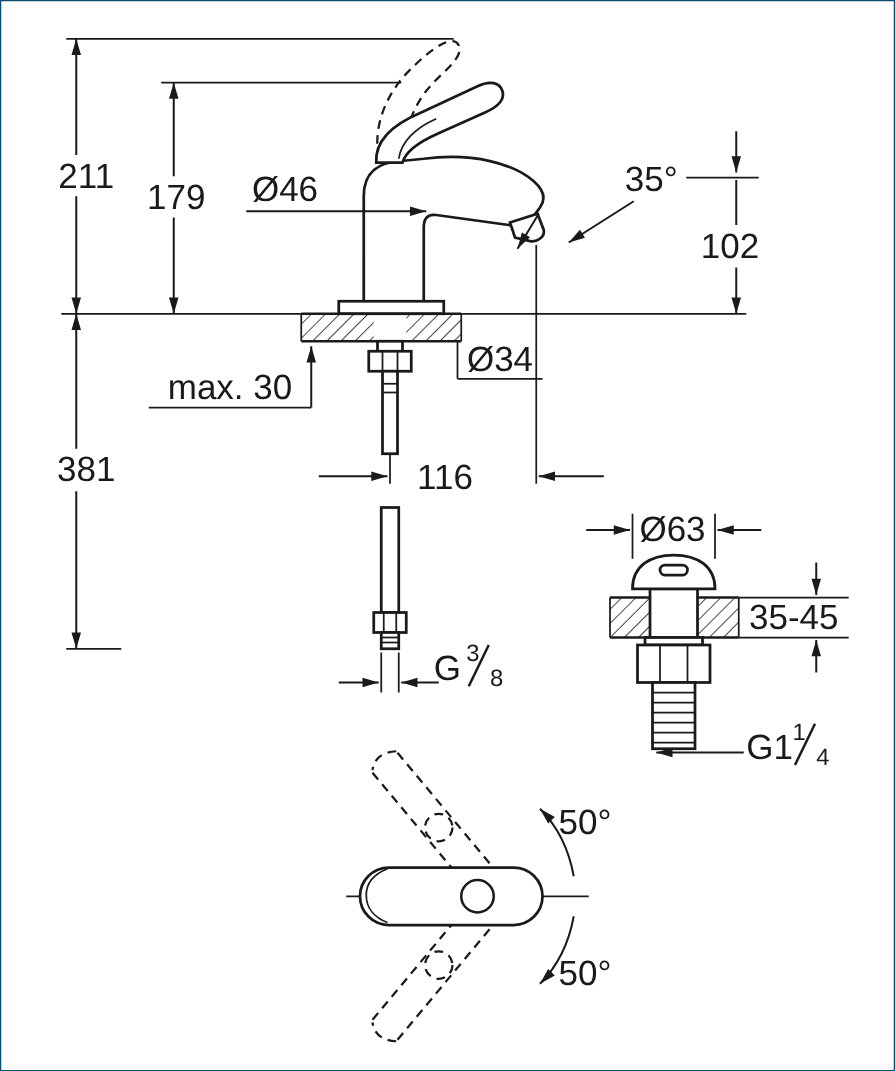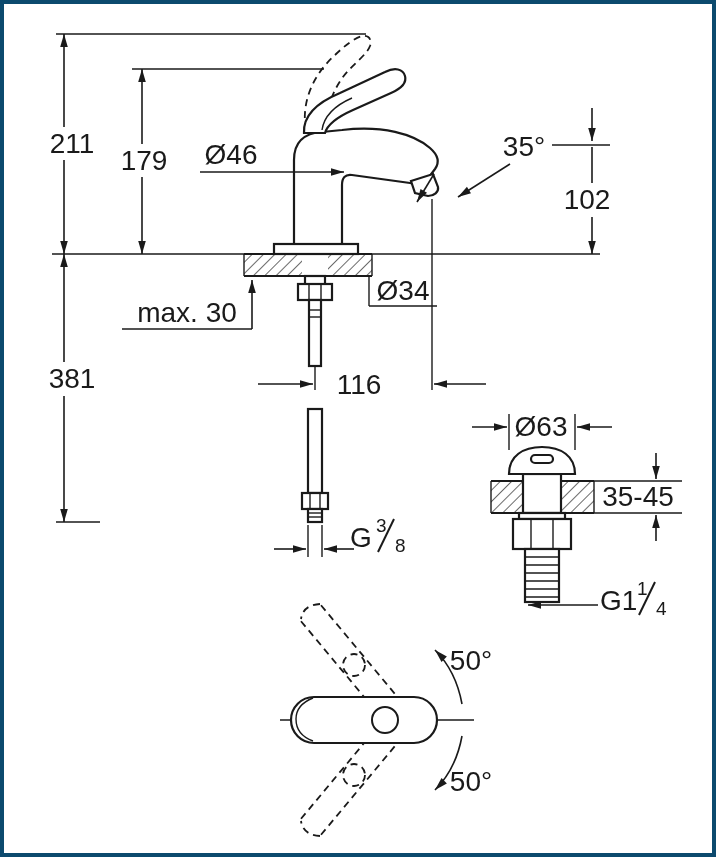--- a/index.html
+++ b/index.html
@@ -1,18 +1,18 @@
 <!DOCTYPE html>
 <html><head>
 <meta charset="utf-8">
 <style>
   html,body{margin:0;padding:0;background:#ffffff;}
   .frame{
     width:716px;height:857px;box-sizing:border-box;
-    border:4px solid #0c4a6e;background:#ffffff;position:relative;
+    border:1px solid #0c4a6e;background:#ffffff;position:relative;
     font-family:"Liberation Sans","DejaVu Sans",sans-serif;
   }
   svg{display:block;}
   .part   {stroke:#1a1a1a;stroke-width:2.2;fill:#ffffff;}
   .partln {stroke:#1a1a1a;stroke-width:2;fill:none;}
   .thin   {stroke:#1a1a1a;stroke-width:1.4;fill:none;}
   .dim    {stroke:#1a1a1a;stroke-width:1.6;fill:none;}
   .dashthin{stroke:#1a1a1a;stroke-width:1.8;fill:none;stroke-dasharray:7 5;}
   .mask   {fill:#ffffff;stroke:none;}
   text.lbl{font-family:"Liberation Sans","DejaVu Sans",sans-serif;font-size:28px;fill:#1a1a1a;text-anchor:middle;}

